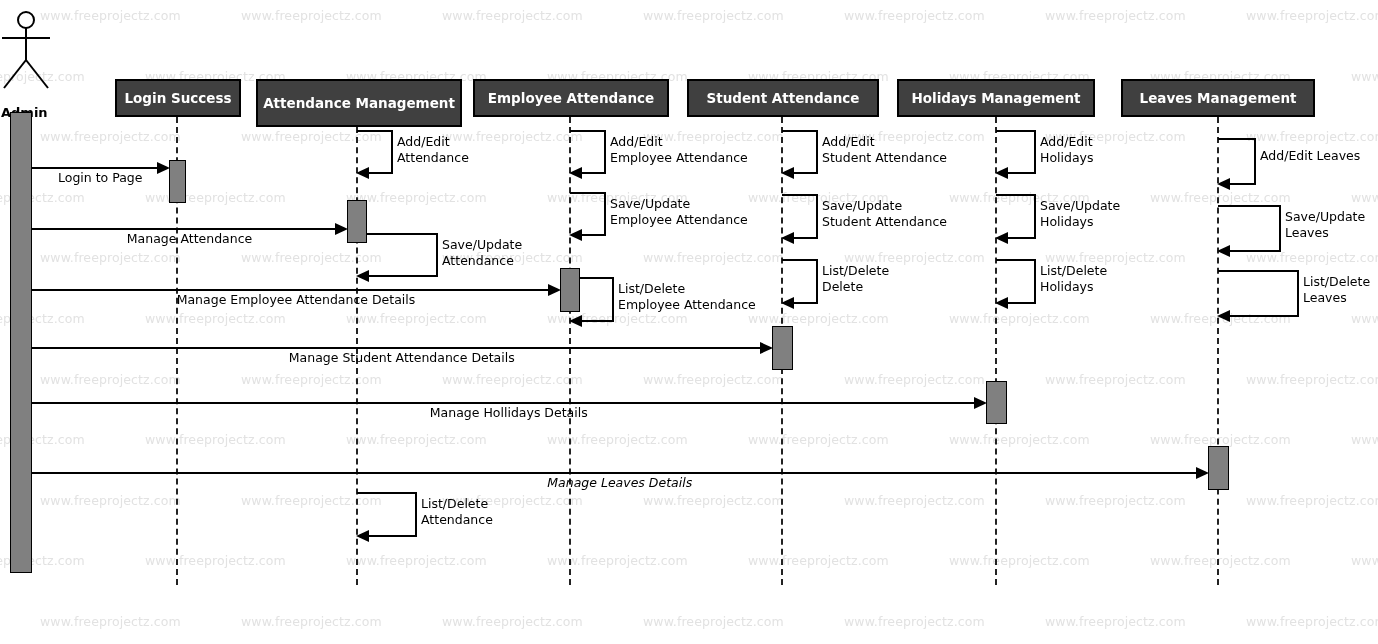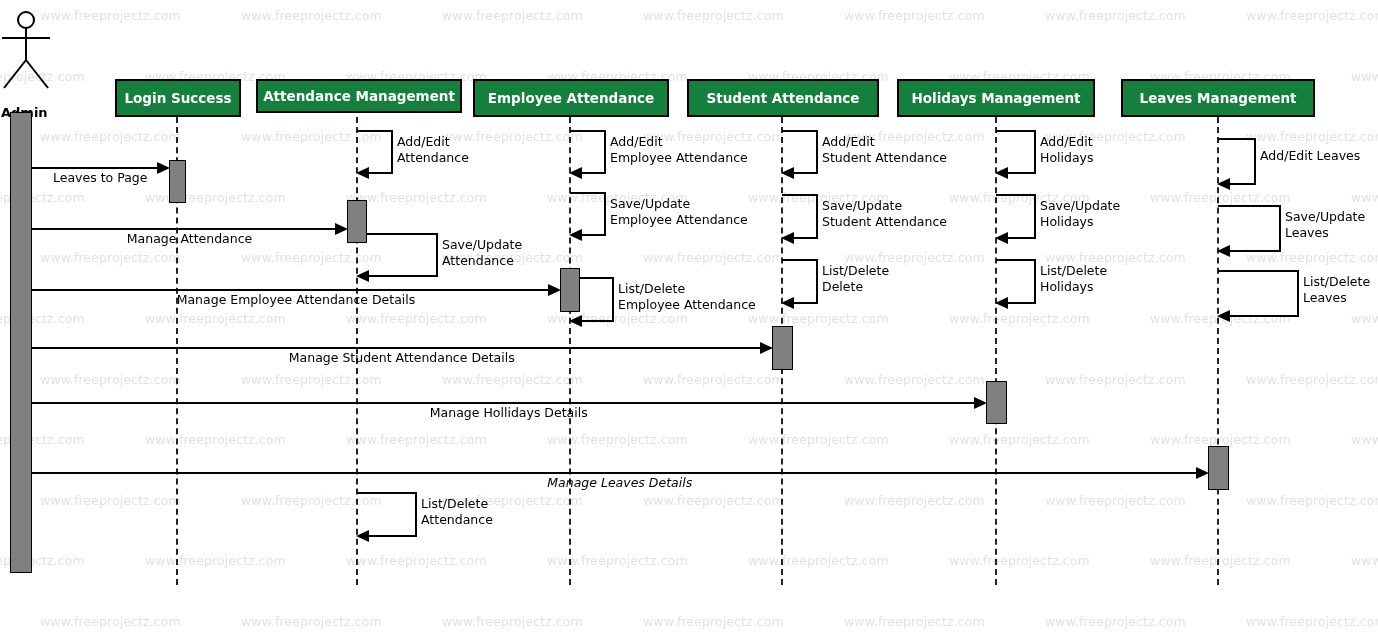--- a/index.html
+++ b/index.html
@@ -53,21 +53,21 @@
     font-weight: bold;
     font-size: 13px;
     color: #000;
     white-space: nowrap;
     margin-top: 14px;
   }
 
   
   .lifeline-head {
     position: absolute;
-    background: #15803d;
+    background: #404040;
     border: 2px solid #000;
     box-sizing: border-box;
     color: #ffffff;
     font-weight: bold;
     font-size: 13.5px;
     display: flex;
     align-items: center;
     justify-content: center;
     text-align: center;
     line-height: 1.1;
@@ -255,21 +255,21 @@
         <line x1="26" y1="50" x2="48" y2="78" stroke="#000" stroke-width="2"></line>
       </svg>
     </div>
     <div class="actor-label" style="left:1px; top:91px;">Admin</div>
 
     <div id="lifelines-container">
         <div class="lifeline-head" style="left: 115px; top: 79px; width: 126px; height: 38px;">
           <span>Login Success</span>
         </div>
         <div class="lifeline" style="left: 176px; top: 117px; height: 468px;"></div>
-        <div class="lifeline-head" style="left: 256px; top: 79px; width: 206px; height: 34px;">
+        <div class="lifeline-head" style="left: 256px; top: 79px; width: 206px; height: 48px;">
           <span>Attendance Management</span>
         </div>
         <div class="lifeline" style="left: 356px; top: 117px; height: 468px;"></div>
         <div class="lifeline-head" style="left: 473px; top: 79px; width: 196px; height: 38px;">
           <span>Employee Attendance</span>
         </div>
         <div class="lifeline" style="left: 569px; top: 117px; height: 468px;"></div>
         <div class="lifeline-head" style="left: 687px; top: 79px; width: 192px; height: 38px;">
           <span>Student Attendance</span>
         </div>
@@ -288,21 +288,21 @@
         <div class="activation" style="left: 168.5px; top: 160px; width: 17px; height: 43px;"></div>
         <div class="activation" style="left: 347px; top: 200px; width: 20px; height: 43px;"></div>
         <div class="activation" style="left: 560px; top: 268px; width: 20px; height: 44px;"></div>
         <div class="activation" style="left: 771.5px; top: 326px; width: 21px; height: 44px;"></div>
         <div class="activation" style="left: 985.5px; top: 381px; width: 21px; height: 43px;"></div>
         <div class="activation" style="left: 1207.5px; top: 446px; width: 21px; height: 44px;"></div>
       </div>
     <div id="messages-container">
         <div class="msg-line" style="left: 32px; top: 167px; width: 127.5px;"></div>
         <div class="arrow-right" style="left: 156.5px; top: 162px;"></div>
-        <div class="msg-label centered" style="left: 100.25px; top: 170px;">Leaves to Page</div>
+        <div class="msg-label centered" style="left: 100.25px; top: 170px;">Login to Page</div>
         <div class="msg-line" style="left: 32px; top: 228px; width: 306px;"></div>
         <div class="arrow-right" style="left: 335px; top: 223px;"></div>
         <div class="msg-label centered" style="left: 189.5px; top: 231px;">Manage Attendance</div>
         <div class="msg-line" style="left: 32px; top: 289px; width: 519px;"></div>
         <div class="arrow-right" style="left: 548px; top: 284px;"></div>
         <div class="msg-label centered" style="left: 296px; top: 292px;">Manage  Employee Attendance Details</div>
         <div class="msg-line" style="left: 32px; top: 347px; width: 730.5px;"></div>
         <div class="arrow-right" style="left: 759.5px; top: 342px;"></div>
         <div class="msg-label centered" style="left: 401.75px; top: 350px;">Manage Student Attendance Details</div>
         <div class="msg-line" style="left: 32px; top: 402px; width: 944.5px;"></div>

